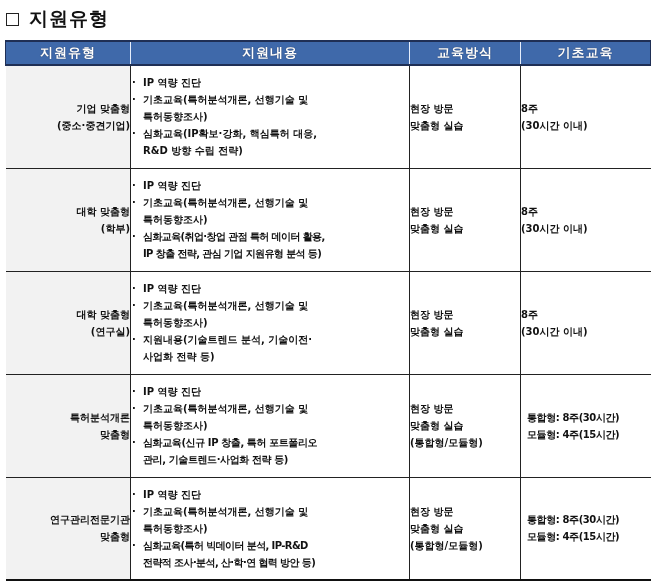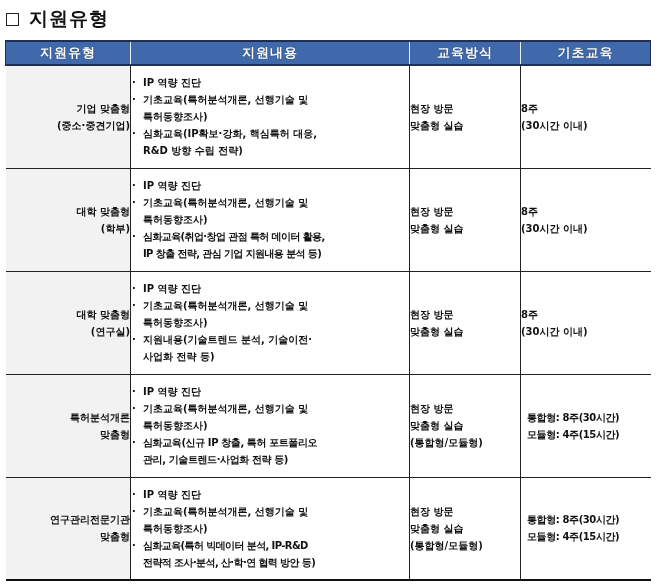--- a/index.html
+++ b/index.html
@@ -119,21 +119,21 @@
         <ul>
           <li>
               <div>IP 역량 진단</div>
             </li>
           <li>
               <div>기초교육(특허분석개론, 선행기술 및</div>
               <div>특허동향조사)</div>
             </li>
           <li style="letter-spacing:-0.6px">
               <div>심화교육(취업·창업 관점 특허 데이터 활용,</div>
-              <div>IP 창출 전략, 관심 기업 지원내용 분석 등)</div>
+              <div>IP 창출 전략, 관심 기업 지원유형 분석 등)</div>
             </li>
         </ul>
       </td>
       <td class="method">
         <div>현장 방문</div>
         <div>맞춤형 실습</div>
       </td>
       <td class="period">
         <div>8주</div>
         <div>(30시간 이내)</div>

